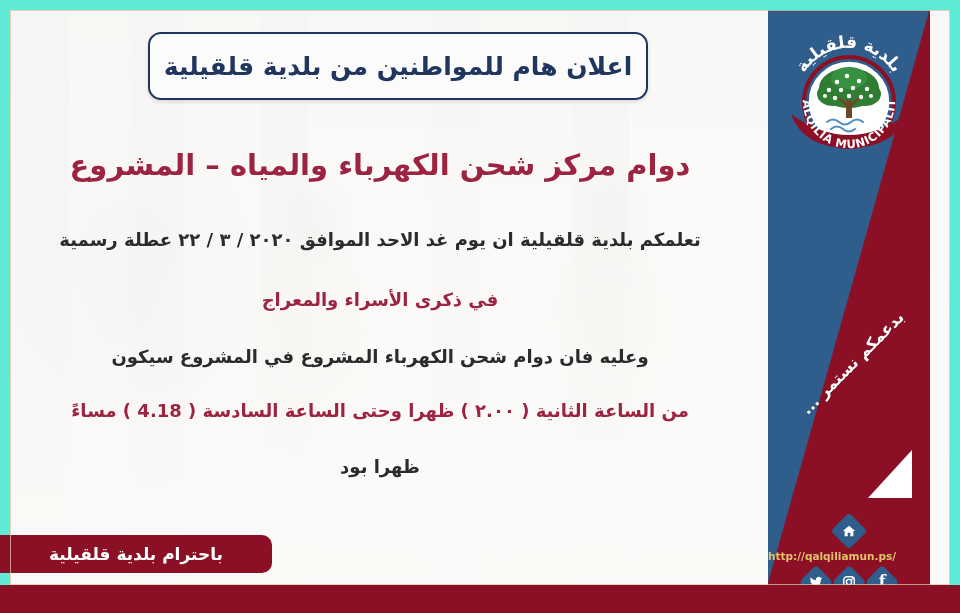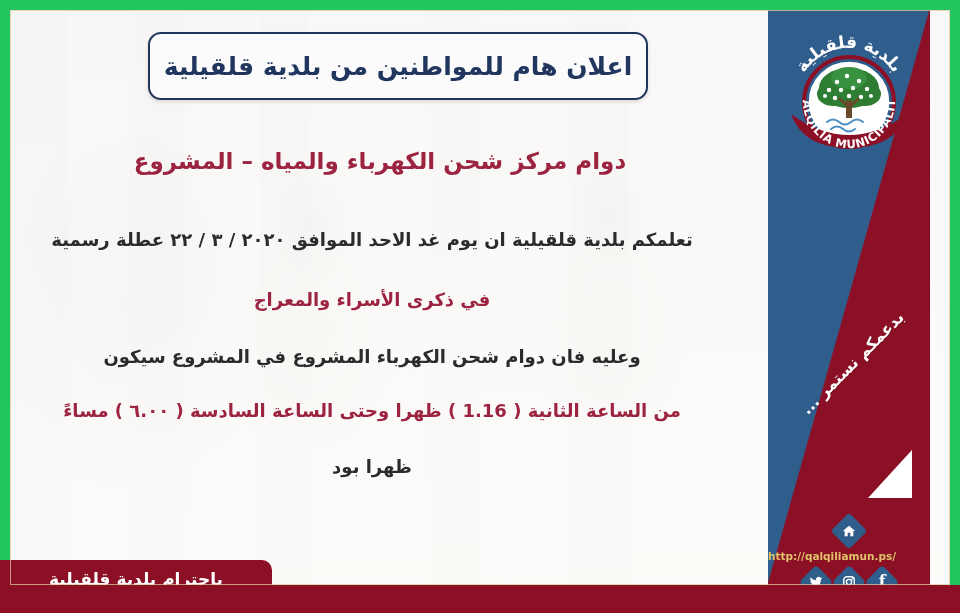--- a/index.html
+++ b/index.html
@@ -3,21 +3,21 @@
 <meta charset="utf-8">
 <title>Qalqilia Municipality Announcement</title>
 <style>
   * { margin:0; padding:0; box-sizing:border-box; }
   html,body { width:960px; height:613px; overflow:hidden; background:#8c1025; }
   body { font-family:"DejaVu Sans","Liberation Sans",sans-serif; }
 
   .poster{
     position:relative;
     width:960px; height:613px;
-    background:#22c55e;
+    background:#5eead4;
     overflow:hidden;
   }
 
   
   .canvas{
     position:absolute;
     left:10px; top:10px;
     width:940px; height:575px;
     background:#f4f2ef;
     overflow:hidden;
@@ -78,51 +78,51 @@
     white-space:nowrap;
   }
 
   
   .main-title{
     position:absolute;
     left:60px; top:148px;
     width:640px;
     text-align:center;
     color:#9c2440;
-    font-size:23px;
+    font-size:29px;
     font-weight:bold;
     z-index:10;
     text-shadow:0 1px 1px rgba(255,255,255,.6);
   }
 
   
   .body-block{
     position:absolute;
-    left:32px; top:228px;
+    left:40px; top:228px;
     width:680px;
     z-index:10;
     text-align:center;
   }
   .line{
     font-size:18px;
     font-weight:bold;
     line-height:1.35;
     text-shadow:0 1px 1px rgba(255,255,255,.7);
   }
   .line.dark{ color:#2b2b2b; }
   .line.red { color:#9c2440; }
   .sp-1{ margin-top:36px; }
   .sp-2{ margin-top:32px; }
   .sp-3{ margin-top:30px; }
   .sp-4{ margin-top:32px; }
 
   
   .footer-tab{
     position:absolute;
-    left:0px; top:560px;
+    left:0px; top:535px;
     width:272px; height:38px;
     background:#8c1025;
     border-top-right-radius:10px;
     border-bottom-right-radius:10px;
     display:flex; align-items:center; justify-content:center;
     z-index:25;
   }
   .footer-tab span{
     color:#ffffff;
     font-size:17px;
@@ -240,21 +240,21 @@
   <div class="header-box">
     <div class="header-text">اعلان هام للمواطنين من بلدية قلقيلية</div>
   </div>
 
   <div class="main-title">دوام مركز شحن الكهرباء والمياه  –  المشروع</div>
 
   <div class="body-block">
     <div class="line dark">تعلمكم بلدية قلقيلية ان يوم غد الاحد الموافق ٢٠٢٠ / ٣ / ٢٢ عطلة رسمية</div>
     <div class="line red sp-1">في ذكرى الأسراء والمعراج</div>
     <div class="line dark sp-2">وعليه فان دوام شحن الكهرباء المشروع في المشروع سيكون</div>
-    <div class="line red sp-3">من الساعة الثانية ( 1.16 ) ظهرا وحتى الساعة السادسة ( ٦.٠٠ ) مساءً</div>
+    <div class="line red sp-3">من الساعة الثانية ( ٢.٠٠ ) ظهرا وحتى الساعة السادسة ( 4.18 ) مساءً</div>
     <div class="line dark sp-4">ظهرا بود</div>
   </div>
 
   <div class="footer-tab">
     <span>باحترام بلدية قلقيلية</span>
   </div>
 
   <div class="blue-panel">
 
     <div class="wedge"></div>

